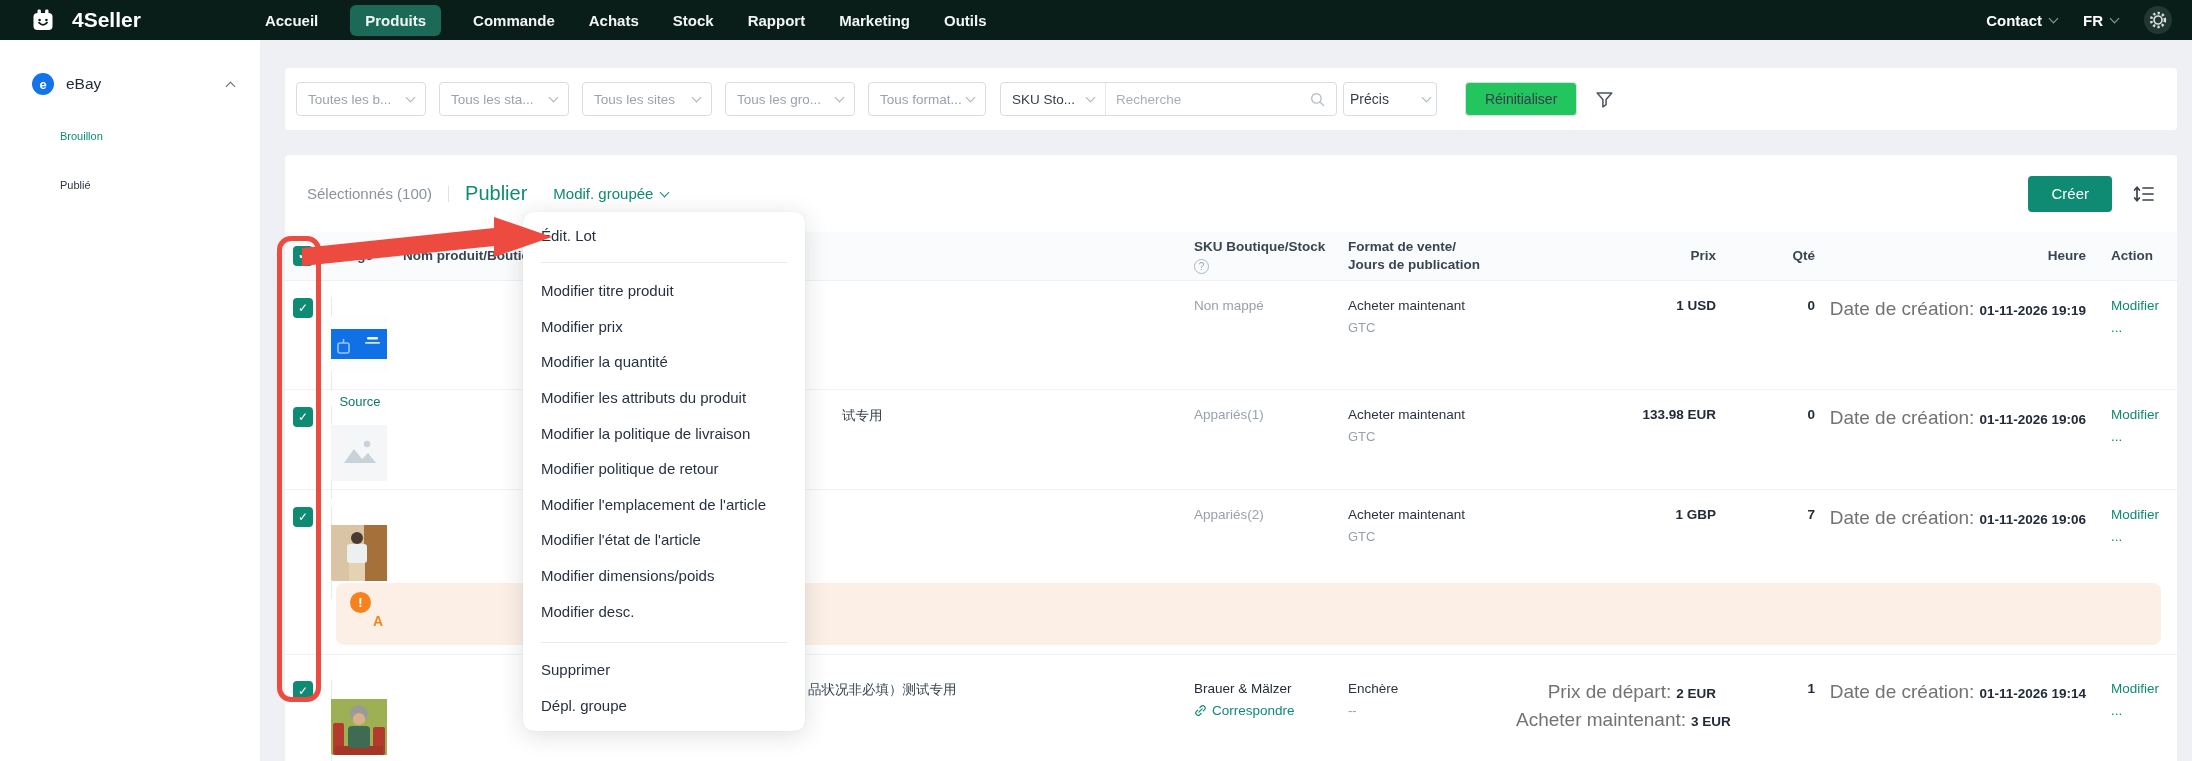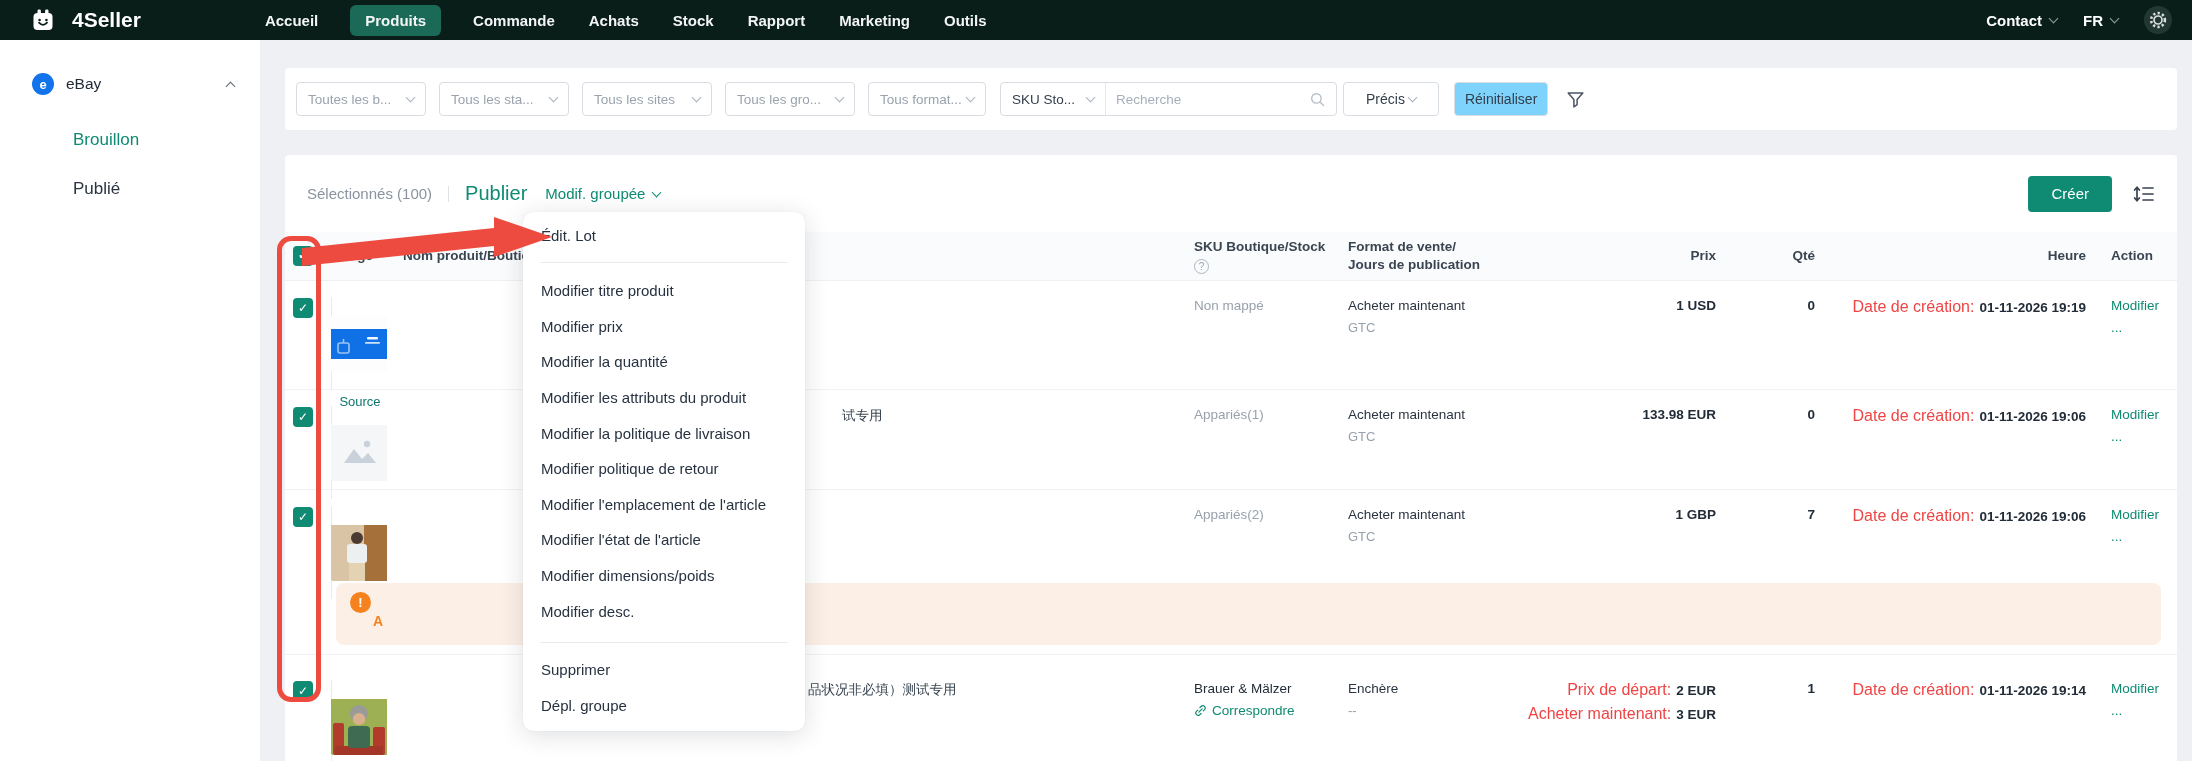--- a/index.html
+++ b/index.html
@@ -19,43 +19,43 @@
 .chev{display:inline-block;width:7px;height:7px;border-right:1.6px solid currentColor;border-bottom:1.6px solid currentColor;transform:rotate(45deg);margin-top:-3px}
 .chev.up{transform:rotate(-135deg);margin-top:4px}
 .chev.dim{color:#93a39e}
 .chev.gray{color:#a9b1bb}
 
 
 .sidebar{position:absolute;top:40px;left:0;width:260px;bottom:0;background:#fff;z-index:2}
 .side-head{position:absolute;top:33px;left:32px;right:26px;display:flex;align-items:center;gap:12px;font-size:15.5px;color:#222c38;cursor:pointer}
 .ebay-badge{width:22px;height:22px;border-radius:50%;background:#1273eb;color:#fff;font-weight:700;font-size:13px;display:flex;align-items:center;justify-content:center}
 .side-chev{margin-left:auto;color:#5c6673}
-.side-item{position:absolute;left:73px;font-size:17px;cursor:pointer;color:#2b3542}
+.side-item{position:absolute;left:60px;font-size:11px;cursor:pointer;color:#2b3542}
 .side-item.active{color:#0e8b72}
 
 
 .main{position:absolute;left:260px;top:40px;right:0;bottom:0}
 .filter-card{position:absolute;left:25px;top:28px;right:15px;height:62px;background:#fff;border-radius:4px;display:flex;align-items:center;padding-left:11px}
 .fbtn{width:130px;height:34px;border:1px solid #d8dde3;border-radius:4px;display:flex;align-items:center;padding:0 11px;font-size:13.5px;color:#9aa3ad;margin-right:13px;background:#fff;cursor:pointer;white-space:nowrap}
 .fbtn .chev{margin-left:auto}
 .sgroup{display:flex;height:34px;border:1px solid #d8dde3;border-radius:4px;margin-left:14px;background:#fff}
 .seg-sku{display:flex;align-items:center;gap:12px;padding:0 11px;height:100%;font-size:13.5px;color:#333e4b;border-right:1px solid #e4e8ec;cursor:pointer;white-space:nowrap}
 .seg-search{display:flex;align-items:center;height:100%;padding:0 10px;width:230px}
 .seg-search input{border:0;outline:0;flex:1;font:13.5px "Liberation Sans",sans-serif;color:#333e4b;background:transparent;min-width:0}
 .seg-search input::placeholder{color:#a7afba}
-.precis{height:34px;border:1px solid #d8dde3;border-radius:4px;display:flex;align-items:center;gap:4px;padding:0 22px;font-size:14px;color:#333e4b;margin-left:6px;background:#fff;cursor:pointer}
-.reset{height:34px;border:1px solid #d8dde3;border-radius:4px;display:flex;align-items:center;padding:0 10px;font-size:14px;color:#333e4b;margin-left:15px;background:#7dd3fc;cursor:pointer}
+.precis{height:34px;border:1px solid #d8dde3;border-radius:4px;display:flex;align-items:center;gap:34px;padding:0 6px;font-size:14px;color:#333e4b;margin-left:6px;background:#fff;cursor:pointer}
+.reset{height:34px;border:1px solid #d8dde3;border-radius:4px;display:flex;align-items:center;padding:0 19px;font-size:14px;color:#333e4b;margin-left:28px;background:#22c55e;cursor:pointer}
 .funnel{margin-left:17px;cursor:pointer;display:flex}
 
 .card{position:absolute;left:25px;top:115px;right:15px;bottom:0;background:#fff;border-radius:4px 4px 0 0}
 .toolbar{height:77px;display:flex;align-items:center;padding:0 12px 0 22px}
 .tb-sel{color:#8a939e;font-size:15px}
 .tb-div{width:1px;height:16px;background:#dde2e7;margin:0 16px}
 .tb-link{color:#0e8b72;font-size:20px;cursor:pointer}
-.tb-bulk{display:flex;align-items:center;gap:8px;margin-left:18px;color:#0e8b72;font-size:15px;cursor:pointer}
+.tb-bulk{display:flex;align-items:center;gap:8px;margin-left:26px;color:#0e8b72;font-size:15px;cursor:pointer}
 .btn-create{margin-left:auto;height:36px;background:#0e8b72;color:#fff;border:0;border-radius:4px;padding:7px 23px;font:15px "Liberation Sans",sans-serif;cursor:pointer}
 .col-icon{margin:0 10px 0 20px;display:flex;cursor:pointer}
 
 
 .thead{display:flex;height:49px;background:#fafbfc;border-bottom:1px solid #eef1f4;align-items:center;font-size:13.5px;font-weight:700;color:#3a4552;line-height:1.3}
 .trow{display:flex;border-bottom:1px solid #f0f2f5;position:relative}
 .r1{height:109px}.r2{height:100px}.r3{height:165px}.r4{height:141px;border-bottom:0}
 .cell{padding-top:17px}
 .r4 .cell{padding-top:26px}
 .c-check{width:46px;padding-left:8px;flex:none}
@@ -67,21 +67,21 @@
 .c-qte{width:99px;text-align:right;flex:none}
 .c-heure{width:275px;text-align:right;padding-right:4px;flex:none;white-space:nowrap}
 .c-action{width:87px;padding-left:21px;flex:none}
 .cb{width:20px;height:20px;border-radius:4px;background:#0e8b72;display:flex;align-items:center;justify-content:center;color:#fff;font-size:12px;cursor:pointer}
 .thumb{width:58px;height:58px;border:1px solid #e8ebee;border-radius:6px;background:#fff;overflow:hidden;margin-top:-4px}
 .thumb svg{display:block}
 .src{display:block;margin-top:4px;font-size:13px;color:#0f766e;cursor:pointer;text-align:center;width:58px}
 .muted{color:#98a1ac}
 .fline2{margin-top:7px;color:#98a1ac;font-size:13px}
 .strong{font-weight:700;color:#222c38;font-size:13.5px}
-.dlabel{color:#ef4444;font-size:16px}
+.dlabel{color:#737373;font-size:19px}
 .dval{font-weight:700;color:#222c38;font-size:13.5px;margin-left:5px}
 .act{color:#0e8b72;font-size:13.5px;cursor:pointer}
 .more{margin-top:7px}
 .skuline2{margin-top:7px;display:flex;align-items:center;gap:5px;color:#0e8b72;font-size:13.5px;cursor:pointer}
 .prl{font-size:13.5px;white-space:nowrap}
 .prl+.prl{margin-top:6px}
 .frag2{margin-left:439px;display:inline-block}
 .frag4{margin-left:405px;display:inline-block}
 .qmark{width:15px;height:15px;border:1px solid #aeb6c0;border-radius:50%;color:#9aa3ad;font-size:10px;font-weight:400;display:flex;align-items:center;justify-content:center;margin-top:4px}
 .warnband{position:absolute;left:51px;right:16px;top:93px;height:62px;background:#fcf0e6;border-radius:8px;z-index:1}

